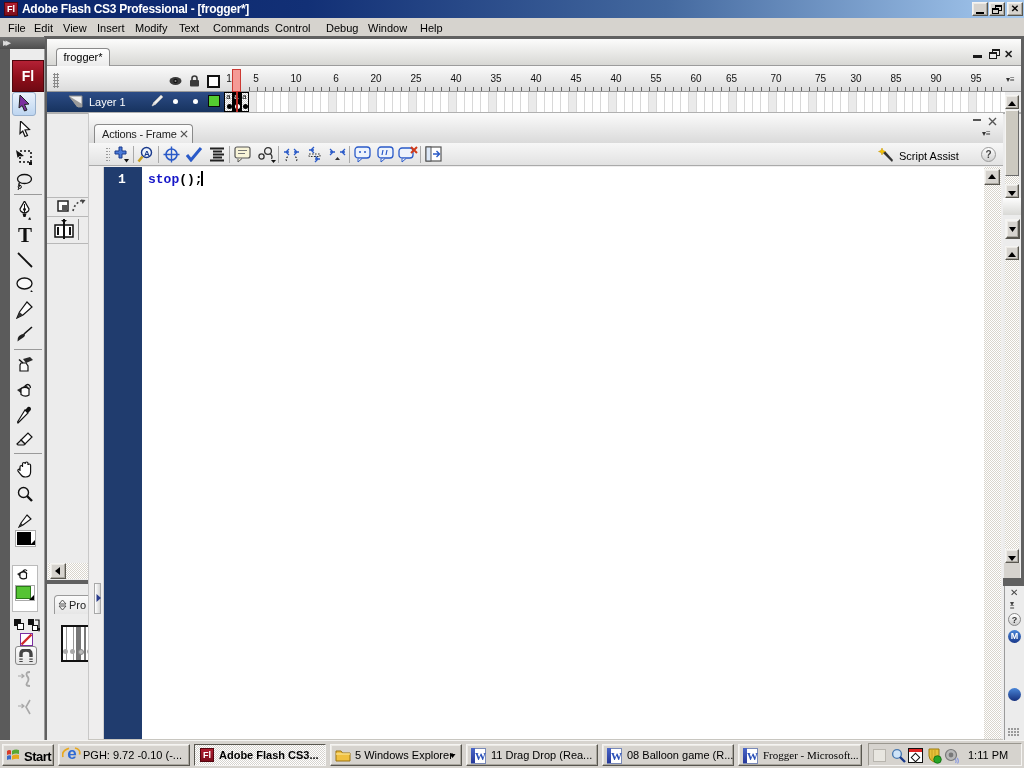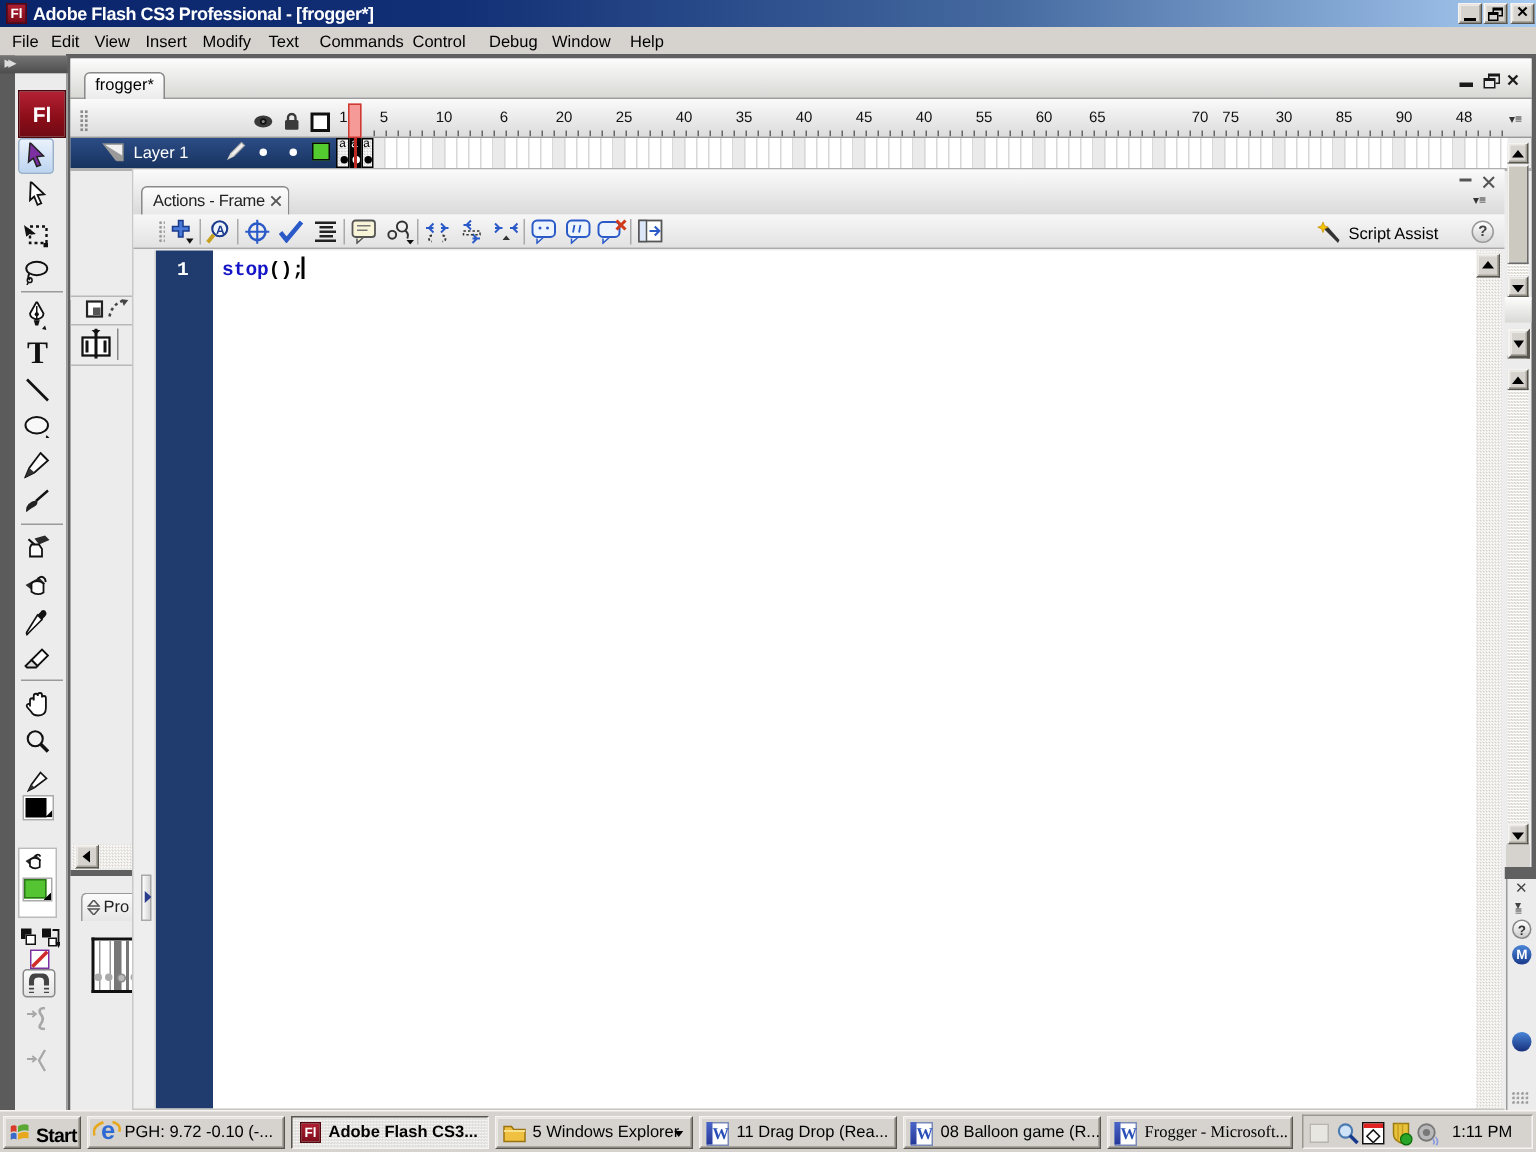--- a/index.html
+++ b/index.html
@@ -77,26 +77,26 @@
       <span class="abs" style="left: 366px; top: 0px; width: 20px; text-align: center;">20</span>
       <span class="abs" style="left: 406px; top: 0px; width: 20px; text-align: center;">25</span>
       <span class="abs" style="left: 446px; top: 0px; width: 20px; text-align: center;">40</span>
       <span class="abs" style="left: 486px; top: 0px; width: 20px; text-align: center;">35</span>
       <span class="abs" style="left: 526px; top: 0px; width: 20px; text-align: center;">40</span>
       <span class="abs" style="left: 566px; top: 0px; width: 20px; text-align: center;">45</span>
       <span class="abs" style="left: 606px; top: 0px; width: 20px; text-align: center;">40</span>
       <span class="abs" style="left: 646px; top: 0px; width: 20px; text-align: center;">55</span>
       <span class="abs" style="left: 686px; top: 0px; width: 20px; text-align: center;">60</span>
       <span class="abs" style="left: 726px; top: 0px; width: 20px; ">65</span>
-      <span class="abs" style="left: 790px; top: 0px; width: 20px; text-align: center;">70</span>
+      <span class="abs" style="left: 766px; top: 0px; width: 20px; text-align: center;">70</span>
       <span class="abs" style="left: 806px; top: 0px; width: 20px; text-align: right;">75</span>
       <span class="abs" style="left: 846px; top: 0px; width: 20px; text-align: center;">30</span>
       <span class="abs" style="left: 886px; top: 0px; width: 20px; text-align: center;">85</span>
       <span class="abs" style="left: 926px; top: 0px; width: 20px; text-align: center;">90</span>
-      <span class="abs" style="left: 966px; top: 0px; width: 20px; text-align: center;">48</span>
+      <span class="abs" style="left: 966px; top: 0px; width: 20px; text-align: center;">95</span>
       <span class="abs" style="left: 225px; top: 0px; width: 8px; text-align: center;">1</span>
     </div>
 
 <div class="abs" id="fticks" style="left:225px;top:85px;width:779px;height:6px;overflow:hidden;">
       <div class="abs" style="left: 24px; top: 2px; width: 1px; height: 4px; background: rgb(102, 102, 102);"></div>
       <div class="abs" style="left: 32px; top: 2px; width: 1px; height: 4px; background: rgb(102, 102, 102);"></div>
       <div class="abs" style="left: 40px; top: 2px; width: 1px; height: 4px; background: rgb(102, 102, 102);"></div>
       <div class="abs" style="left: 48px; top: 2px; width: 1px; height: 4px; background: rgb(102, 102, 102);"></div>
       <div class="abs" style="left: 56px; top: 2px; width: 1px; height: 4px; background: rgb(102, 102, 102);"></div>
       <div class="abs" style="left: 64px; top: 2px; width: 1px; height: 4px; background: rgb(102, 102, 102);"></div>

